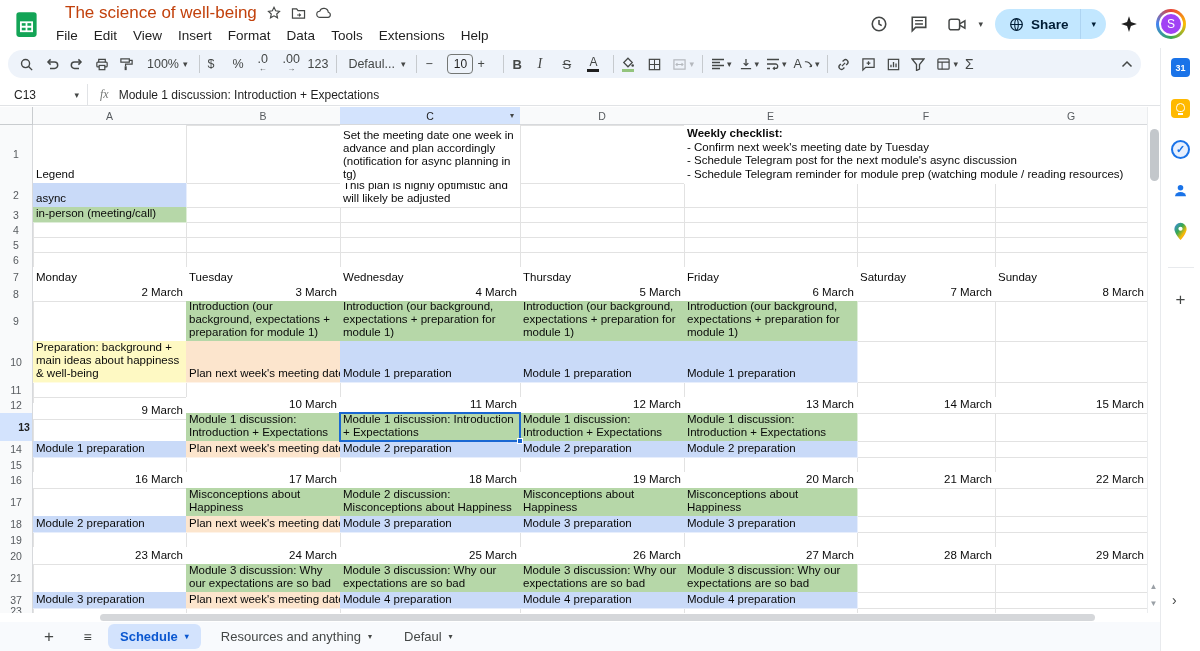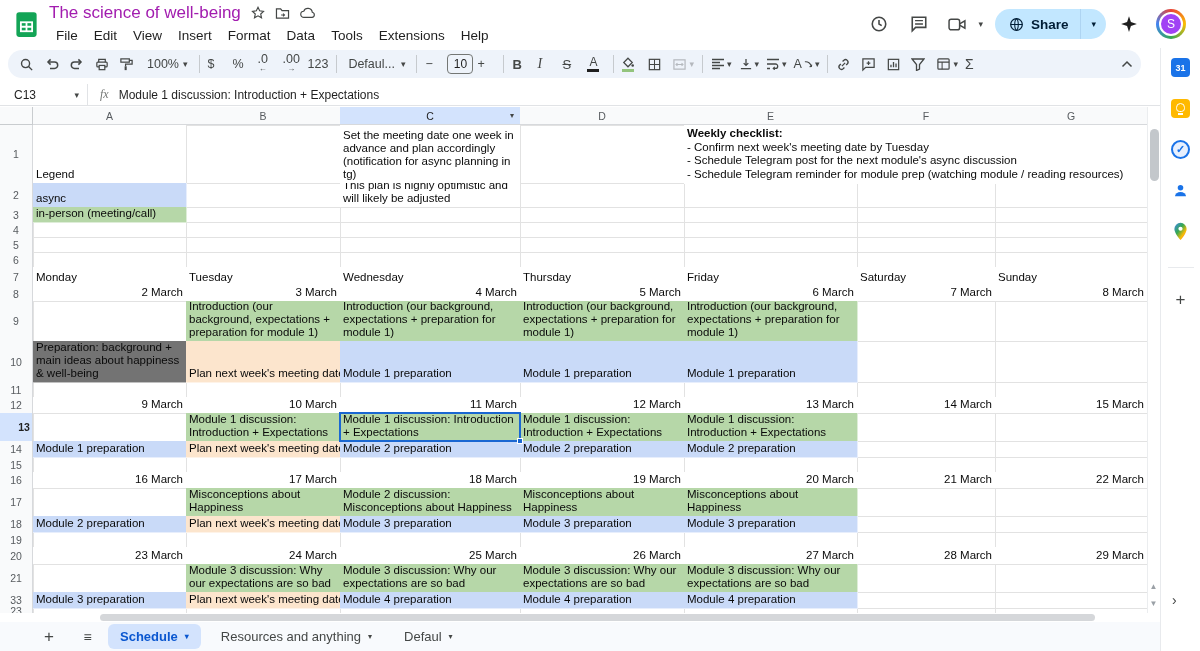--- a/index.html
+++ b/index.html
@@ -4,21 +4,21 @@
 <style>
   * { box-sizing: border-box; margin:0; padding:0; }
   html,body { width:1200px; height:651px; overflow:hidden; font-family:"Liberation Sans", sans-serif; background:#fff; }
   #app { position:relative; width:1200px; height:651px; background:#fff; }
 
   
   #topbar { position:absolute; left:0; top:0; width:1200px; height:48px; background:#fff; display:flex; align-items:center; }
   #logo { width:27px; height:27px; margin:0 9px 0 13px; flex:0 0 auto; }
   #titleblock { display:flex; flex-direction:column; justify-content:center; }
   #titlerow { display:flex; align-items:center; gap:10px; height:22px; }
-  #doc-title { font-size:17px; color:#a21caf; }
+  #doc-title { font-size:17px; color:#c2410c;margin-left:16px; }
   .title-ico { color:#444746; display:flex; align-items:center; }
   #menurow { display:flex; gap:2px; height:22px; align-items:center; }
   .menu-item { font-size:13.5px; color:#1f1f1f; padding:2px 7px; border-radius:4px; cursor:default; }
   #topbar-right { margin-left:auto; display:flex; align-items:center; gap:6px; padding-right:14px; }
   .tb-ico-btn { width:34px; height:34px; border-radius:50%; display:flex; align-items:center; justify-content:center; color:#444746; }
   .caret { font-size:9px; color:#444746; }
   #share-btn { display:flex; align-items:center; background:#c2e7ff; border-radius:16px; height:30px; overflow:hidden; margin-left:6px;text-align:right; }
   #share-main { display:flex; align-items:center; gap:7px; padding:0 12px 0 14px; color:#001d35; font-size:13.5px; font-weight:bold; height:100%; border-right:1px solid #aed4f2; }
   #share-caret { padding:0 10px; height:100%; display:flex; align-items:center; color:#001d35; }
   #avatar-ring { width:30px; height:30px; border-radius:50%; background:conic-gradient(#ea4335,#fbbc04,#34a853,#4285f4,#ea4335); display:flex; align-items:center; justify-content:center; margin-left:4px; }
@@ -427,26 +427,26 @@
       <div class="cell right" style="left: 186px; top: 179px; width: 155px; height: 16px;">3 March</div>
       <div class="cell right" style="left: 340px; top: 179px; width: 181px; height: 16px;">4 March</div>
       <div class="cell right" style="left: 520px; top: 179px; width: 165px; height: 16px;">5 March</div>
       <div class="cell right" style="left: 684px; top: 179px; width: 174px; height: 16px;">6 March</div>
       <div class="cell right" style="left: 857px; top: 179px; width: 139px; height: 16px;">7 March</div>
       <div class="cell right" style="left: 995px; top: 179px; width: 153px; height: 16px;">8 March</div>
       <div class="cell filled wrap" style="left: 186px; top: 194px; width: 155px; height: 41px; background: rgb(182, 215, 168);">Introduction (our background, expectations + preparation for module 1)</div>
       <div class="cell filled wrap" style="left: 340px; top: 194px; width: 181px; height: 41px; background: rgb(182, 215, 168);">Introduction (our background, expectations + preparation for module 1)</div>
       <div class="cell filled wrap" style="left: 520px; top: 194px; width: 165px; height: 41px; background: rgb(182, 215, 168);">Introduction (our background, expectations + preparation for module 1)</div>
       <div class="cell filled wrap" style="left: 684px; top: 194px; width: 174px; height: 41px; background: rgb(182, 215, 168);">Introduction (our background, expectations + preparation for module 1)</div>
-      <div class="cell filled wrap" style="left: 33px; top: 234px; width: 154px; height: 42px; background: #737373;">Preparation: background + main ideas about happiness &amp; well-being</div>
+      <div class="cell filled wrap" style="left: 33px; top: 234px; width: 154px; height: 42px; background: #fef9c3;">Preparation: background + main ideas about happiness &amp; well-being</div>
       <div class="cell filled" style="left: 186px; top: 234px; width: 155px; height: 42px; background: rgb(252, 229, 205);">Plan next week's meeting date</div>
       <div class="cell filled" style="left: 340px; top: 234px; width: 181px; height: 42px; background: rgb(201, 218, 248);">Module 1 preparation</div>
       <div class="cell filled" style="left: 520px; top: 234px; width: 165px; height: 42px; background: rgb(201, 218, 248);">Module 1 preparation</div>
       <div class="cell filled" style="left: 684px; top: 234px; width: 174px; height: 42px; background: rgb(201, 218, 248);">Module 1 preparation</div>
-      <div class="cell right" style="left: 33px; top: 290px; width: 154px; height: 17px;">9 March</div>
+      <div class="cell right" style="left: 33px; top: 296px; width: 154px; height: 17px;">9 March</div>
       <div class="cell right" style="left: 186px; top: 290px; width: 155px; height: 17px;">10 March</div>
       <div class="cell right" style="left: 340px; top: 290px; width: 181px; height: 17px;">11 March</div>
       <div class="cell right" style="left: 520px; top: 290px; width: 165px; height: 17px;">12 March</div>
       <div class="cell right" style="left: 684px; top: 290px; width: 174px; height: 17px;">13 March</div>
       <div class="cell right" style="left: 857px; top: 290px; width: 139px; height: 17px;">14 March</div>
       <div class="cell right" style="left: 995px; top: 290px; width: 153px; height: 17px;">15 March</div>
       <div class="cell filled wrap" style="left: 186px; top: 306px; width: 155px; height: 29px; background: rgb(182, 215, 168);">Module 1 discussion: Introduction + Expectations</div>
       <div class="cell filled wrap" style="left: 340px; top: 306px; width: 181px; height: 29px; background: rgb(182, 215, 168);">Module 1 discussion: Introduction + Expectations</div>
       <div class="cell filled wrap" style="left: 520px; top: 306px; width: 165px; height: 29px; background: rgb(182, 215, 168);">Module 1 discussion: Introduction + Expectations</div>
       <div class="cell filled wrap" style="left: 684px; top: 306px; width: 174px; height: 29px; background: rgb(182, 215, 168);">Module 1 discussion: Introduction + Expectations</div>
@@ -508,21 +508,21 @@
       <div class="rh" style="top: 290px; height: 17px;">12</div>
       <div class="rh sel" style="top: 306px; height: 29px; padding-left: 16px;">13</div>
       <div class="rh" style="top: 334px; height: 17px;">14</div>
       <div class="rh" style="top: 350px; height: 16px;">15</div>
       <div class="rh" style="top: 365px; height: 17px;">16</div>
       <div class="rh" style="top: 381px; height: 29px;">17</div>
       <div class="rh" style="top: 409px; height: 17px;">18</div>
       <div class="rh" style="top: 425px; height: 16px;">19</div>
       <div class="rh" style="top: 440px; height: 18px;">20</div>
       <div class="rh" style="top: 457px; height: 29px;">21</div>
-      <div class="rh" style="top: 485px; height: 17px;">33</div>
+      <div class="rh" style="top: 485px; height: 17px;">37</div>
       <div class="rh" style="top: 501px; height: 7px;">23</div>
       <div class="" id="corner"></div>
       <div class="" id="sel-box" style="left: 339px; top: 305px; width: 182px; height: 30px;">
         <div id="sel-handle"></div>
       </div>
     </div>
 
   <div id="vscroll">
       <div id="vthumb"></div>
     </div>

